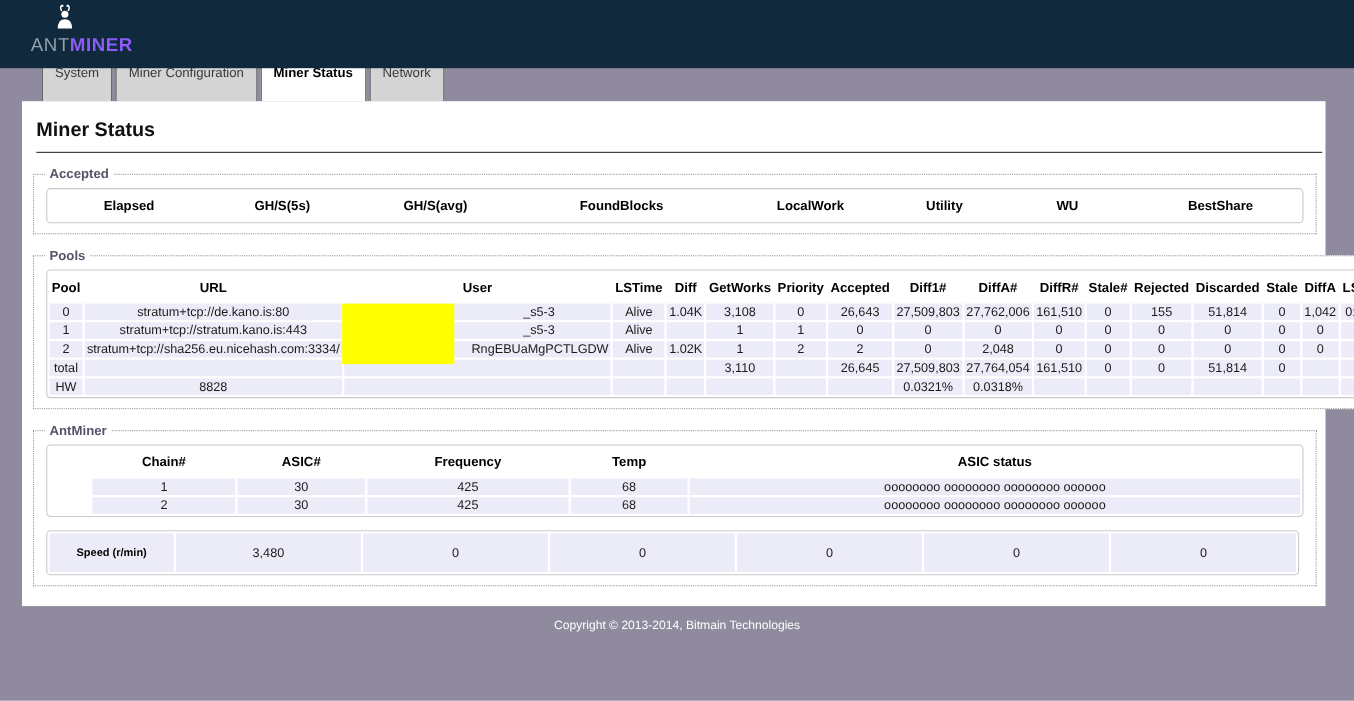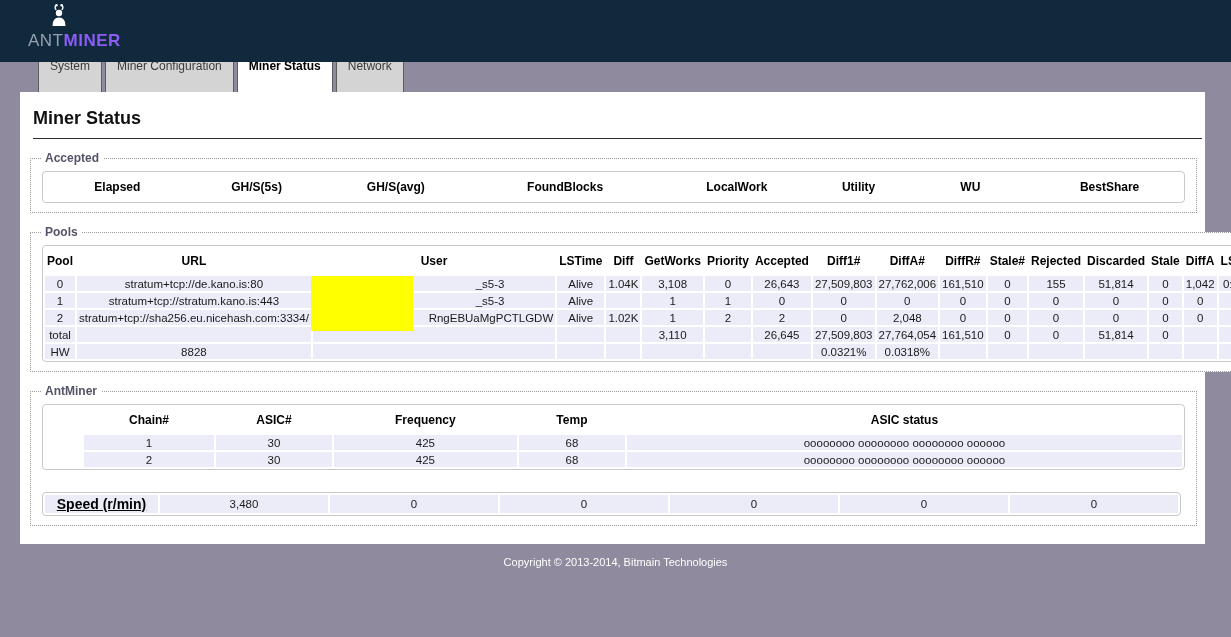--- a/index.html
+++ b/index.html
@@ -35,21 +35,21 @@
   }
   fieldset legend { font-weight:bold; color:#545468; font-size:12px; padding:0 4px; }
   fieldset.pools-fieldset { margin-right:-17px; background:#fff; }
   table.grid {
     border:1px solid #c9c9c9; border-radius:4px; background:#fff;
     border-collapse:separate; border-spacing:2px; table-layout:fixed;
     margin:2px 1px 0 1px;
   }
   table.grid th { font-size:12px; font-weight:bold; color:#000; padding:6px 2px; text-align:center; background:#fff; white-space:nowrap; }
   table.grid td { background:#ececf8; font-size:11.5px; padding:1px 2px; height:15px; text-align:center; white-space:nowrap; overflow:hidden; }
-  table.grid th.rowhead { background:#ececf8; font-size:14px; padding:1px 2px; height:15px;text-decoration:underline; }
+  table.grid th.rowhead { background:#ececf8; font-size:10px; padding:12px 2px; height:15px; }
   
   .pools-wrap { position:relative; }
   td.user-cell { text-align:left; }
   .redact-gap { display:inline-block; width:112px; height:8px; vertical-align:middle; }
   .redact-gap.narrow { width:101px; }
   .redaction-box {
     position:absolute; left:270px; top:31px; width:102px; height:55px;
     background:#ffff00; z-index:3;
   }
   
@@ -250,21 +250,21 @@
           <td></td>
           <td></td>
         </tr>
       </tbody>
         </table>
     </div>
   </fieldset>
 
   <fieldset>
     <legend>AntMiner</legend>
-    <table class="grid" style="margin-bottom:22px;padding-left:39px;">
+    <table class="grid" style="margin-bottom:12px;padding-left:39px;">
       <colgroup>
         <col style="width:135px">
           <col style="width:120px">
           <col style="width:190px">
           <col style="width:110px">
           <col style="width:575px">
       </colgroup>
       <tbody>
           <tr>
         <th>Chain#</th>

